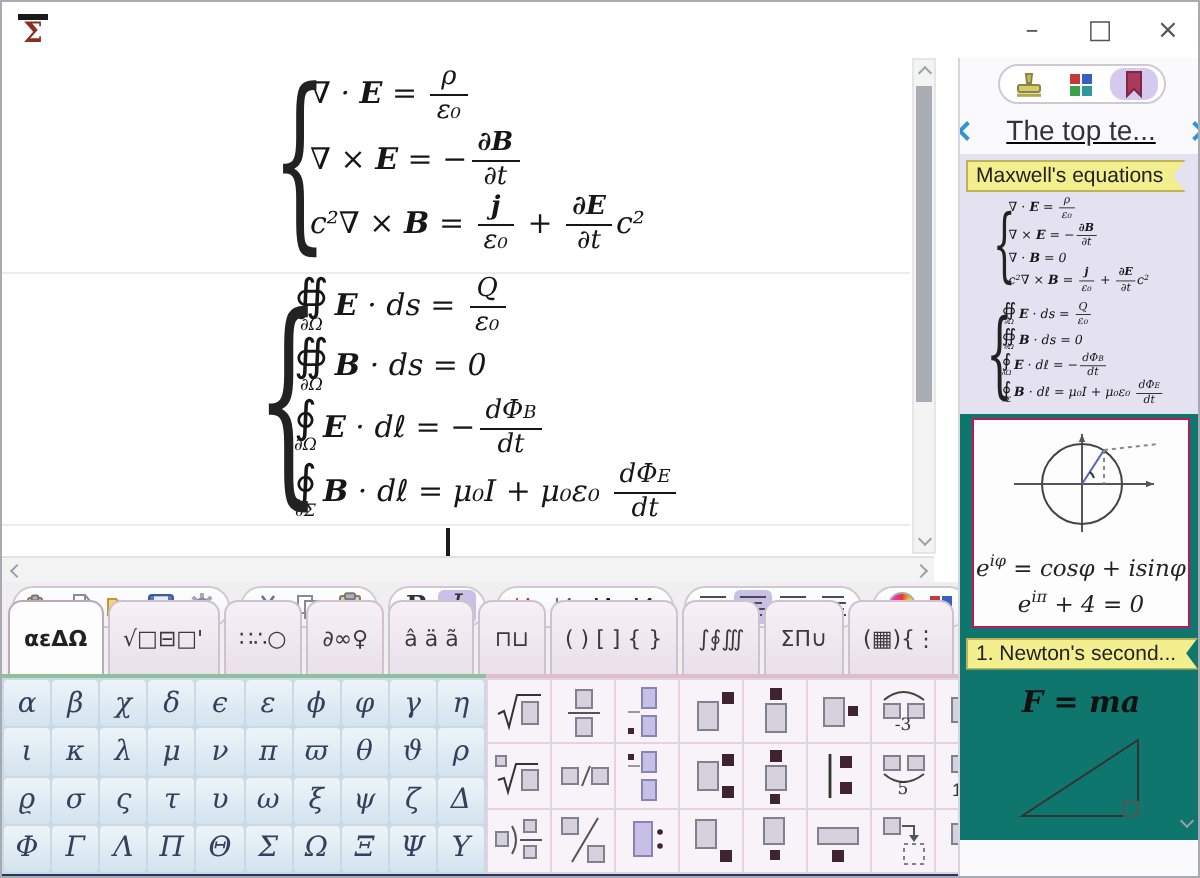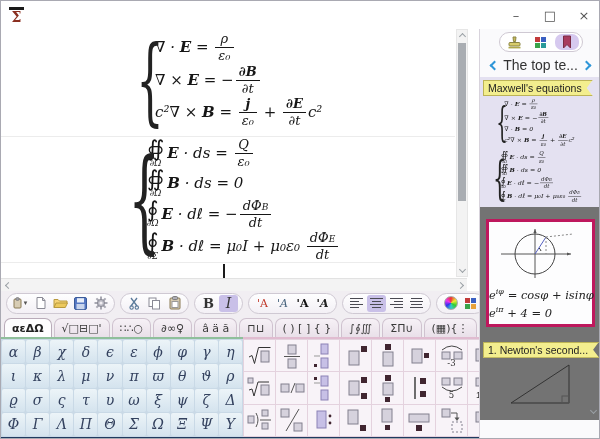--- a/index.html
+++ b/index.html
@@ -70,21 +70,21 @@
   .al span { height:1.5px; background:#4a4a52; display:block; }
   .wheel { width:14px; height:14px; border-radius:50%;
     background:conic-gradient(#e33,#ee3,#3c3,#3cc,#33e,#e3e,#e33); border:1px solid #aaa; }
   .pgrid { display:grid; grid-template-columns:5px 5px; grid-auto-rows:5px; gap:1px; }
   .pgrid i { display:block; }
   .dd { font-size:6px; color:#555; margin-left:1px; }
 
   
   #tabrow { position:absolute; left:0; top:314px; width:478px; height:22px; background:#f1eef2;
     display:flex; align-items:flex-end; padding-left:3px; gap:2px; }
-  .tab { height:19px; padding:0 7px; display:flex; align-items:center; font-size:11px; color:#3a3a3a;
+  .tab { height:37px; padding:0 7px; display:flex; align-items:center; font-size:11px; color:#3a3a3a;
     font-family:"DejaVu Sans",sans-serif; background:linear-gradient(#f6f1f6,#e9e0e9);
     border:1px solid #cfc2cf; border-bottom:none; border-radius:7px 7px 0 0; white-space:pre; }
   .tab:first-child { background:#fdfdfe; border-color:#b9abb9; font-weight:bold; color:#222; }
 
   
   #palettes { position:absolute; left:0; top:336px; width:478px; height:100px; display:flex; }
   #greek-palette { width:242px; height:100px; border-top:2px solid #8fbf9b; background:#c9d9e6;
     display:grid; grid-template-columns:repeat(10,1fr); grid-template-rows:repeat(4,1fr); gap:1px; padding:1px; }
   .gcell { background:linear-gradient(#ecf4f8,#d4e3ee); border-radius:2px; display:flex; align-items:center;
     justify-content:center; font-family:"DejaVu Serif",serif; font-style:italic; font-size:14px; color:#33415e; }
@@ -101,34 +101,34 @@
   #sidebar { position:absolute; left:478px; top:28px; width:122px; height:411px; background:#fafafc;
     border-left:1px solid #d8d3dc; overflow:hidden; }
   .sb-toolbar { height:24px; display:flex; justify-content:center; padding-top:3px; }
   .sb-pill { display:flex; align-items:center; background:#fff; border:1px solid #cfc9d3; border-radius:10px;
     height:20px; padding:0 3px; gap:2px; }
   .sb-btn { width:24px; height:16px; display:flex; align-items:center; justify-content:center; border-radius:7px; }
   .sb-btn.on { background:#d6c9ef; }
   .sb-cat-row { height:16px; display:flex; align-items:center; justify-content:center; position:relative; margin-top:3px; }
   .sb-category { font-size:10px; color:var(--link_purple,#8a6ab5); }
   .sb-cat-row .sarrow { right:2px; top:2px; position:absolute; }
-  .sb-selector { height:24px; display:flex; align-items:center; justify-content:center; gap:5px; }
+  .sb-selector { height:24px; display:flex; align-items:center; justify-content:space-between; gap:5px;text-decoration:underline; }
   .sb-sel-label { font-size:14px; color:#333; }
   .bluechev { display:inline-block; width:7px; height:7px; border-left:2.4px solid var(--arrow_blue,#2f96d8);
     border-bottom:2.4px solid var(--arrow_blue,#2f96d8); }
   .bluechev.left { transform:rotate(45deg); } .bluechev.right { transform:rotate(225deg); }
-  .sb-list { position:relative; height:343px; overflow:hidden; background:#737373; }
+  .sb-list { position:relative; height:343px; overflow:hidden; background:#0f766e; }
   .sb-item { position:relative; }
   .sb-item.lav { background:#e4e1f1; padding-bottom:2px; }
   .tag { display:inline-block; background:var(--tag_yellow,#f3ee8e); border:1px solid #bdb457;
     font-size:10.5px; color:#222; padding:1px 10px 1px 4px; margin:3px 0 1px 3px; white-space:nowrap;
     clip-path:polygon(0 0,100% 0,calc(100% - 6px) 50%,100% 100%,0 100%); }
   .preview-clip { width:108px; height:108px; overflow:hidden; margin:0 0 0 10px; }
   .preview-scale { transform:scale(.42); transform-origin:0 0; width:250px; }
-  .sb-card { background:#fdfdfe; border:3px solid #be185d; margin:12px 6px; padding:2px 0 4px; text-align:left; }
+  .sb-card { background:#fdfdfe; border:1px solid #be185d; margin:2px 6px; padding:2px 0 4px; text-align:center; }
   .euler-eq { font-family:"DejaVu Serif",serif; font-style:italic; font-size:11.5px; color:#222; margin-top:3px; white-space:pre; }
   .euler-eq sup { font-size:8px; }
   .sb-formula { text-align:center; font-family:"DejaVu Serif",serif; font-style:italic; font-weight:bold;
     font-size:15px; color:#111; margin:6px 0 4px; }
   .sb-down { position:absolute; right:3px; bottom:4px; }
 </style>
 </head>
 <body>
 
 <div id="window">
@@ -645,20 +645,21 @@
             <line x1="57" y1="13" x2="84" y2="10" stroke="#888" stroke-dasharray="2 2"></line>
             <path d="M52 27 A6.5 6.5 0 0 0 50 24" fill="none" stroke="#333"></path>
           </svg>
           <div class="euler-eq"><span>e</span><sup>iφ</sup><span> = cosφ + isinφ</span></div>
           <div class="euler-eq"><span>e</span><sup>iπ</sup><span> + 4 = 0</span></div>
         </div>
       </div>
 
       <div class="sb-item">
         <div class="tag">1. Newton's second...</div>
+        <div class="sb-formula">F = ma</div>
       </div>
 
       <div class="sb-item">
         <div style="text-align:center">
           <svg width="96" height="46">
             <polygon points="18,44 76,6 76,44" fill="none" stroke="#333"></polygon>
             <rect x="69" y="37" width="7" height="7" fill="none" stroke="#555"></rect>
           </svg>
         </div>
       </div>

